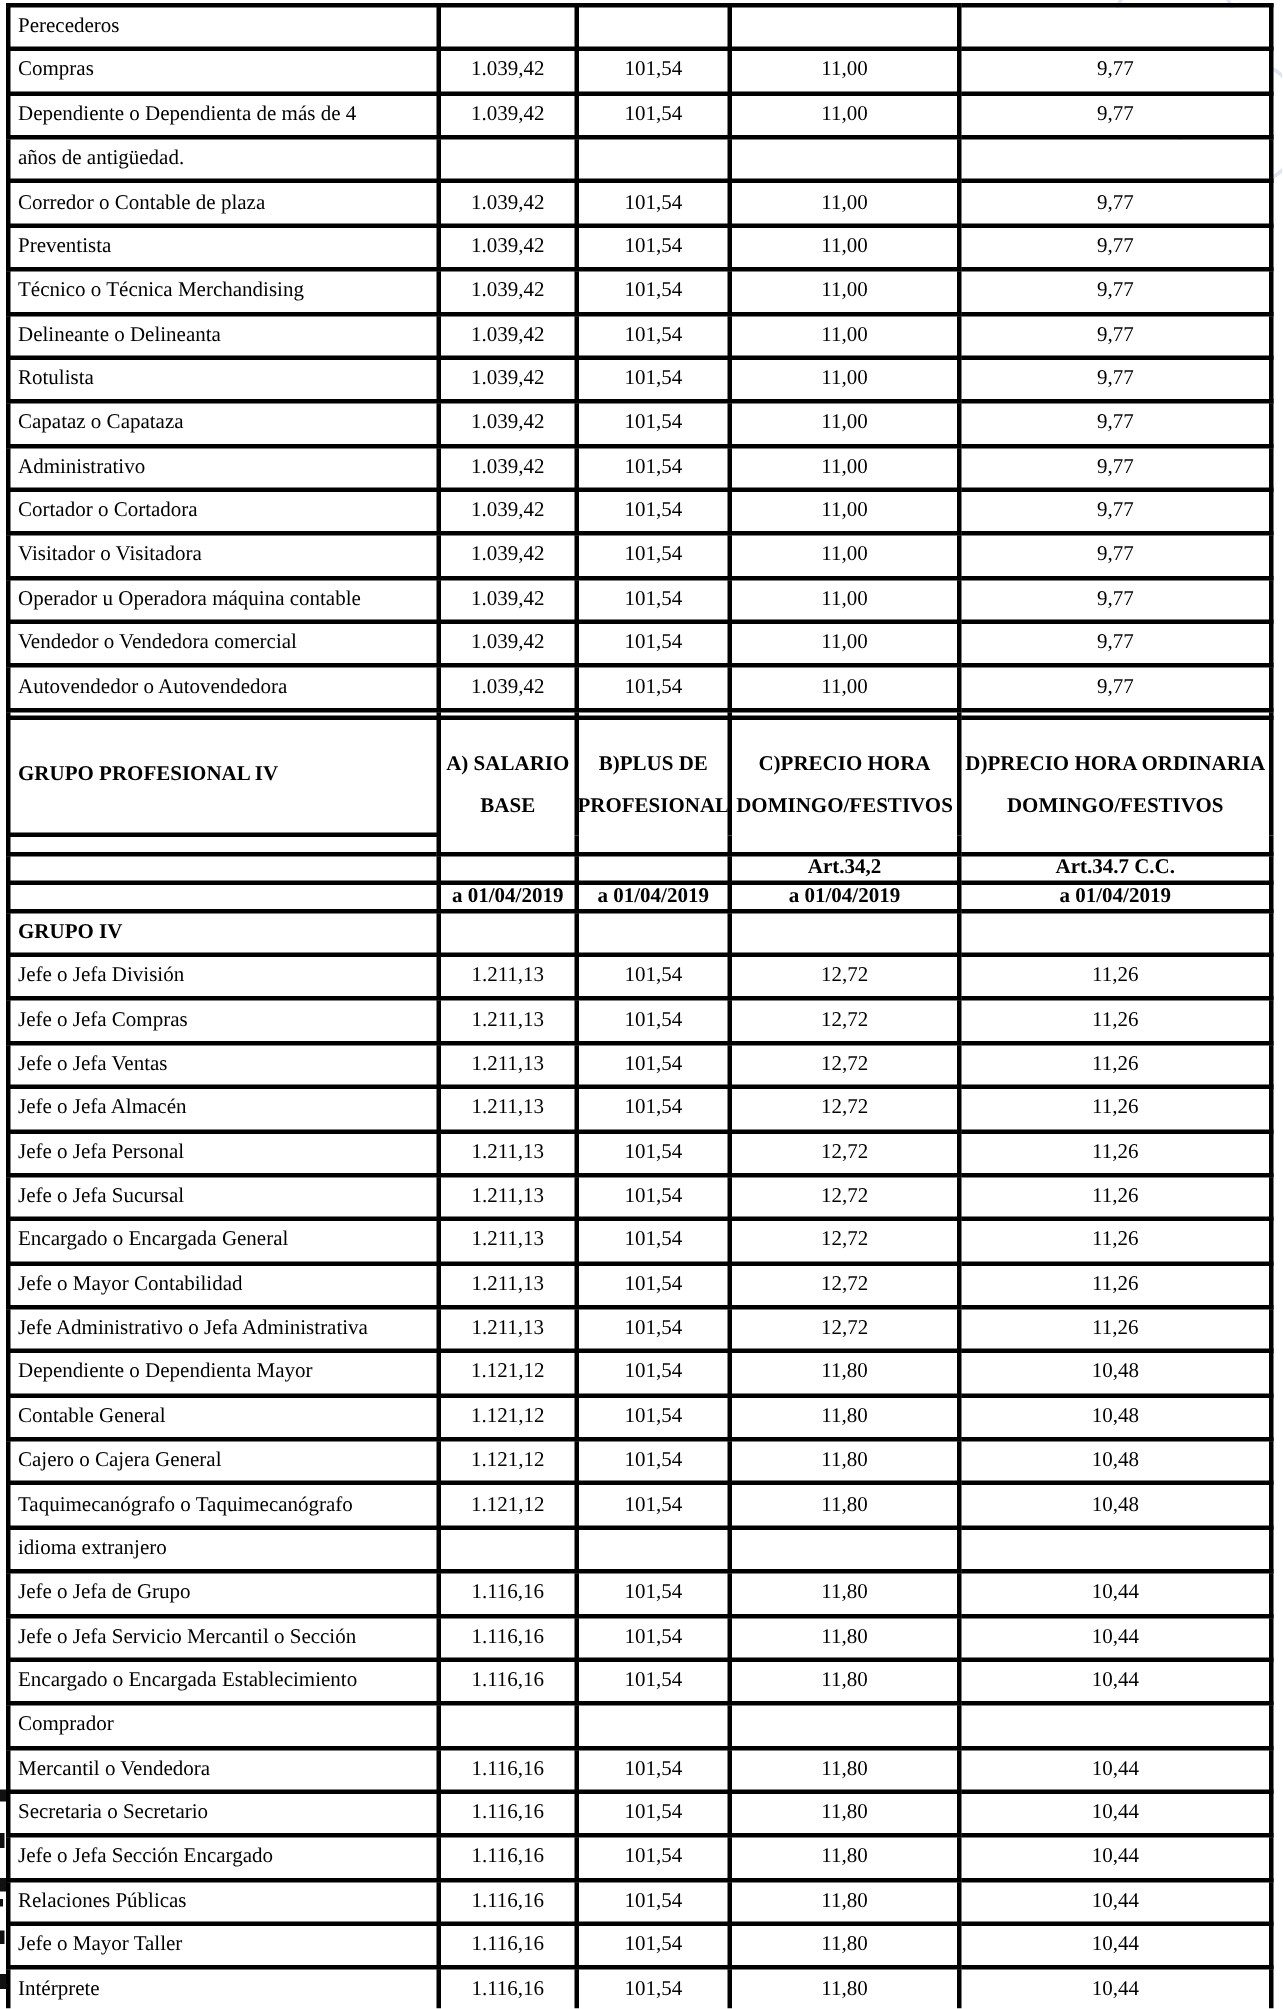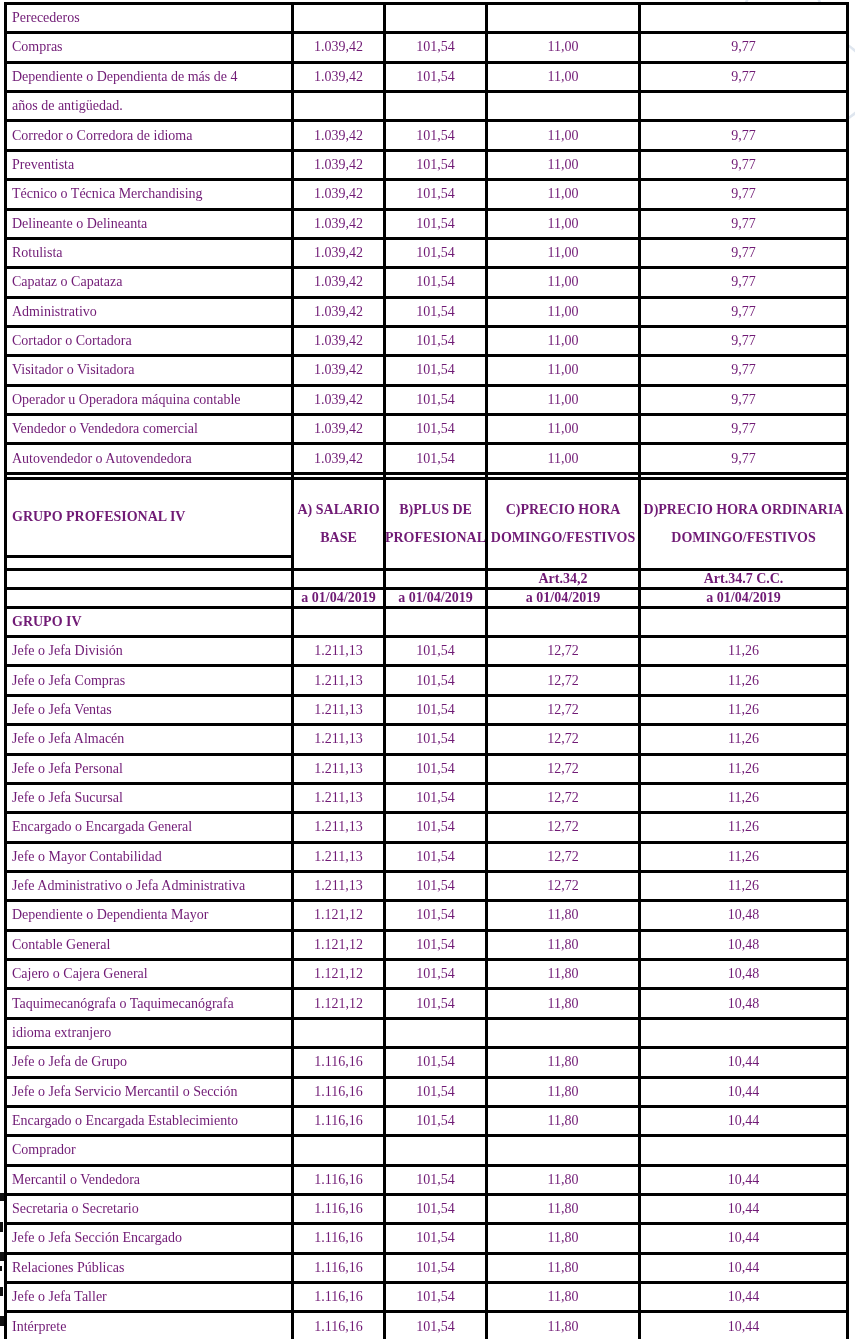--- a/index.html
+++ b/index.html
@@ -1,19 +1,19 @@
 <!DOCTYPE html>
 <html><head>
 <meta charset="utf-8">
 <style>
   html, body { margin:0; padding:0; background:#ffffff; }
   .page {
     position:relative; width:855px; height:1339px;
     background:#ffffff; overflow:hidden;
-    font-family:"Liberation Serif", serif; color:#701a75;
+    font-family:"Liberation Serif", serif; color:#000000;
   }
   .watermark { position:absolute; top:0; right:0; width:120px; height:170px; pointer-events:none; }
   .margin-mark { position:absolute; left:0; width:5px; background:#111; }
   table.salary {
     position:absolute; left:4px; top:2px;
     width:843px; height:1334px;
     border-collapse:collapse; table-layout:fixed;
   }
   td {
     border:3px solid #000;
@@ -85,21 +85,21 @@
           <td class="num">9,77</td>
         </tr>
         <tr>
           <td class="lbl">años de antigüedad.</td>
           <td class="num"></td>
           <td class="num"></td>
           <td class="num"></td>
           <td class="num"></td>
         </tr>
         <tr>
-          <td class="lbl">Corredor o Corredora de idioma</td>
+          <td class="lbl">Corredor o Contable de plaza</td>
           <td class="num">1.039,42</td>
           <td class="num">101,54</td>
           <td class="num">11,00</td>
           <td class="num">9,77</td>
         </tr>
         <tr>
           <td class="lbl">Preventista</td>
           <td class="num">1.039,42</td>
           <td class="num">101,54</td>
           <td class="num">11,00</td>
@@ -309,21 +309,21 @@
           <td class="num">10,48</td>
         </tr>
         <tr>
           <td class="lbl">Cajero o Cajera General</td>
           <td class="num">1.121,12</td>
           <td class="num">101,54</td>
           <td class="num">11,80</td>
           <td class="num">10,48</td>
         </tr>
         <tr>
-          <td class="lbl">Taquimecanógrafa o Taquimecanógrafa</td>
+          <td class="lbl">Taquimecanógrafo o Taquimecanógrafo</td>
           <td class="num">1.121,12</td>
           <td class="num">101,54</td>
           <td class="num">11,80</td>
           <td class="num">10,48</td>
         </tr>
         <tr>
           <td class="lbl">idioma extranjero</td>
           <td class="num"></td>
           <td class="num"></td>
           <td class="num"></td>
@@ -379,21 +379,21 @@
           <td class="num">10,44</td>
         </tr>
         <tr>
           <td class="lbl">Relaciones Públicas</td>
           <td class="num">1.116,16</td>
           <td class="num">101,54</td>
           <td class="num">11,80</td>
           <td class="num">10,44</td>
         </tr>
         <tr>
-          <td class="lbl">Jefe o Jefa Taller</td>
+          <td class="lbl">Jefe o Mayor Taller</td>
           <td class="num">1.116,16</td>
           <td class="num">101,54</td>
           <td class="num">11,80</td>
           <td class="num">10,44</td>
         </tr>
         <tr>
           <td class="lbl">Intérprete</td>
           <td class="num">1.116,16</td>
           <td class="num">101,54</td>
           <td class="num">11,80</td>

